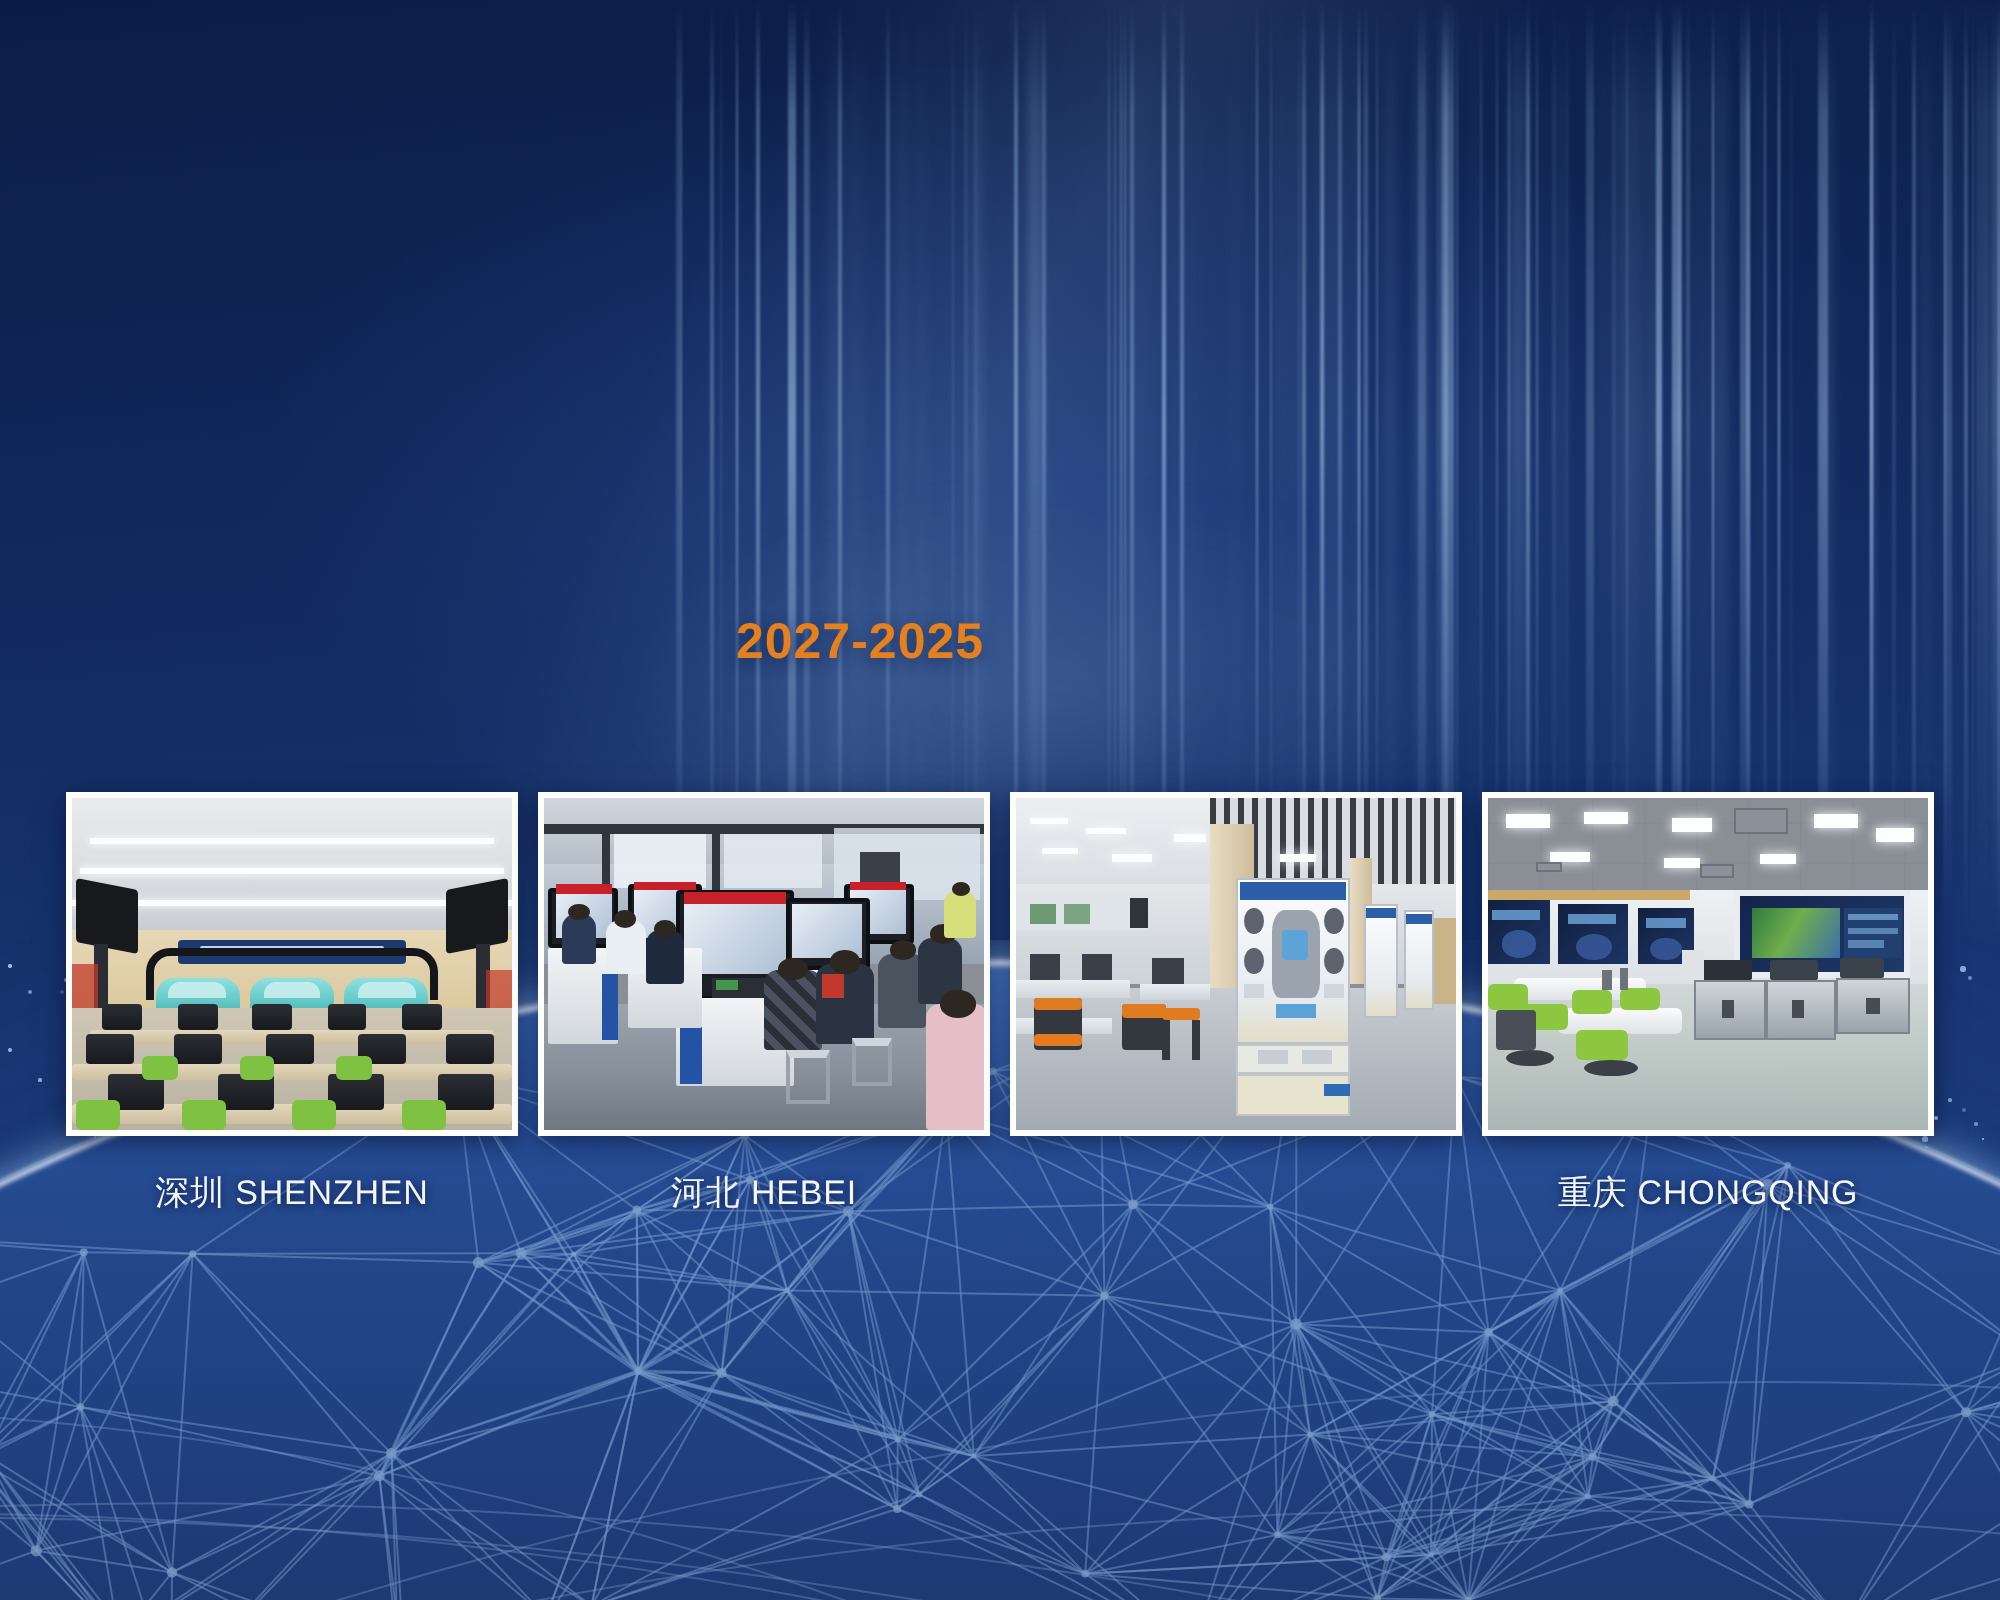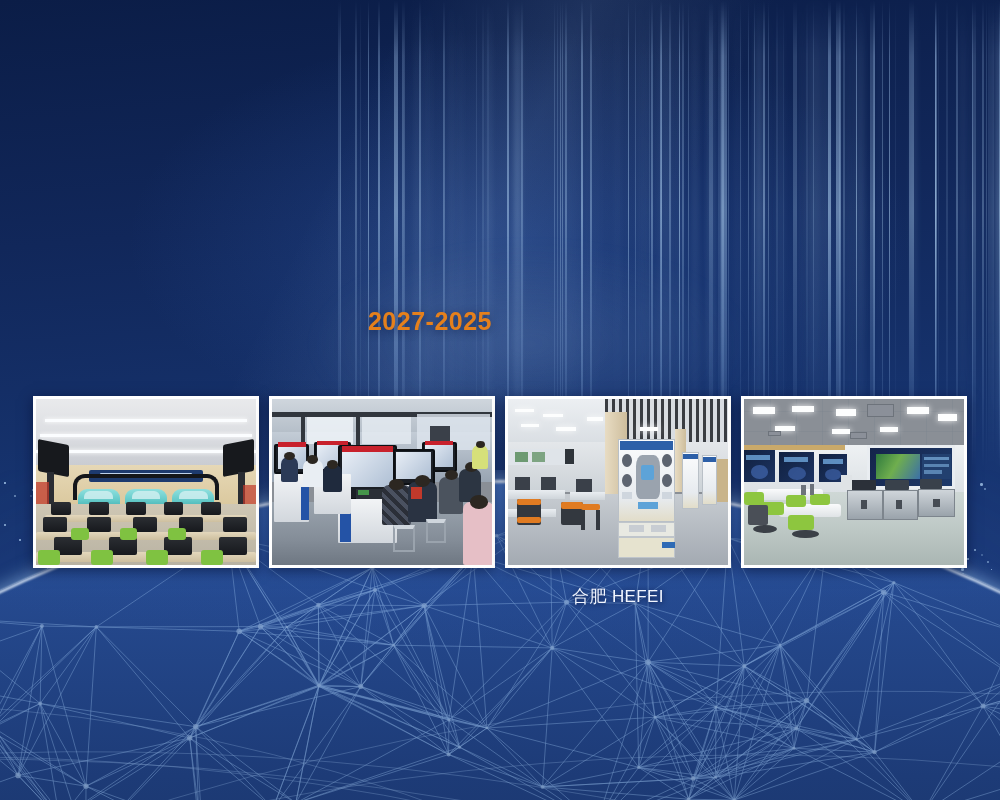--- a/index.html
+++ b/index.html
@@ -1498,16 +1498,18 @@
         <div class="abs" style="left:48%;top:49%;width:12%;height:6%;background:#2b3039;border-radius:1px"></div>
         <div class="abs" style="left:64%;top:49%;width:11%;height:6%;background:#39414b;border-radius:1px"></div>
         <div class="abs" style="left:80%;top:48%;width:10%;height:6%;background:#39414b;border-radius:1px"></div>
         <div class="abs" style="left:44%;top:46%;width:5%;height:9%;background:#dfe3e6"></div>
       </div>
     </div>
 
   </div>
 
   <div class="captions">
-    <div class="caption c2">合肥  HEFEI</div>
+    <div class="caption c0">深圳  SHENZHEN</div>
+    <div class="caption c1">河北  HEBEI</div>
+    <div class="caption c3">重庆  CHONGQING</div>
   </div>
 
 </div>
 
 </body></html>

